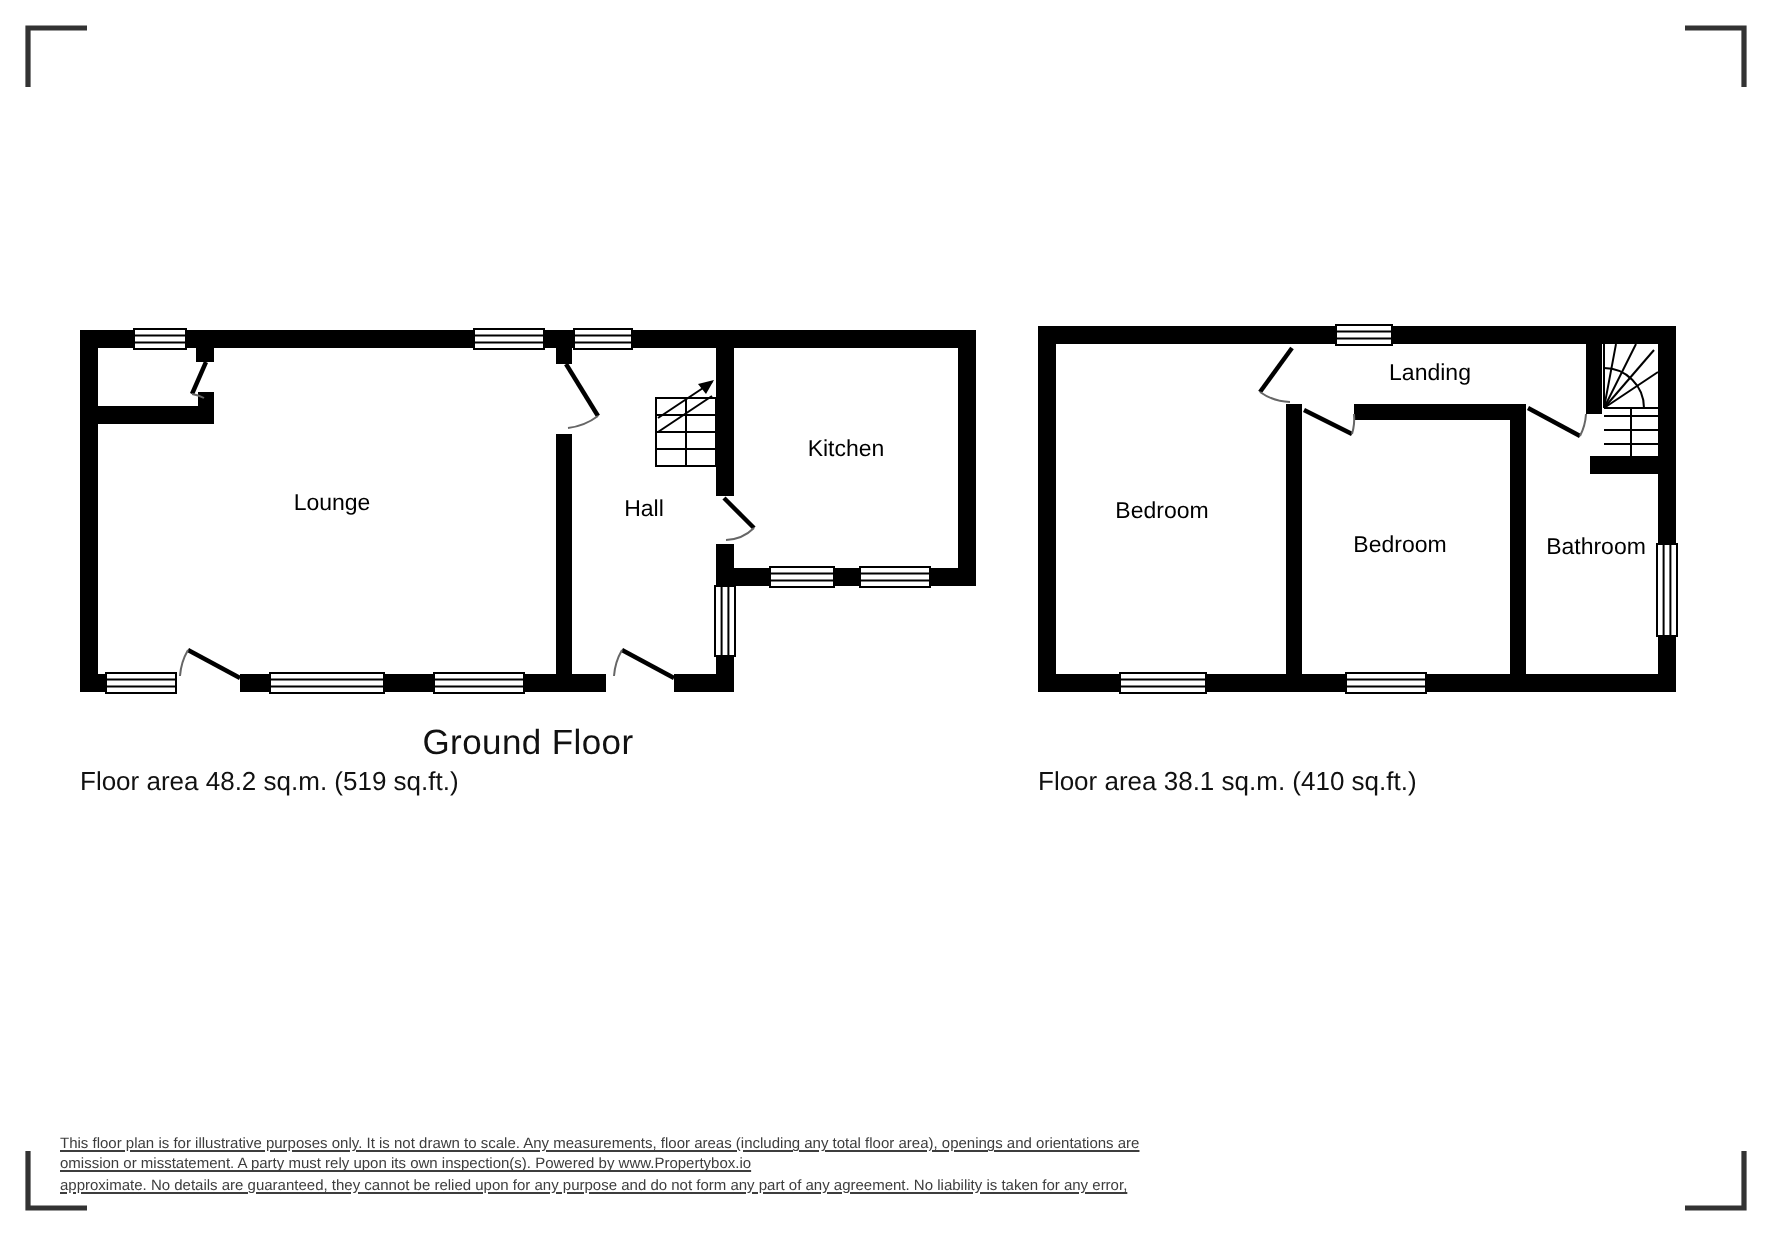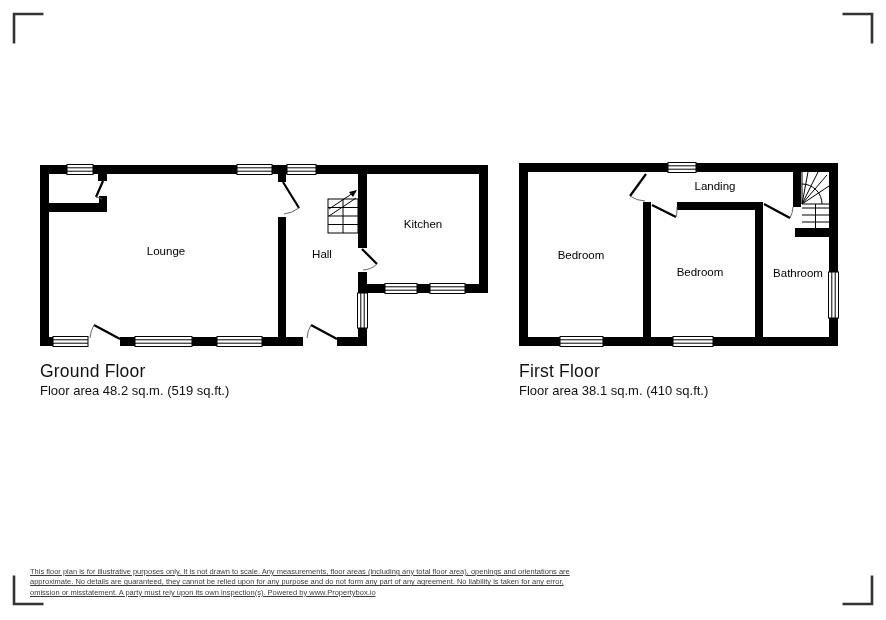--- a/index.html
+++ b/index.html
@@ -2,21 +2,21 @@
 <html><head>
 <meta charset="utf-8">
 <style>
   html,body{margin:0;padding:0;background:#fff;}
   #canvas{
     position:relative;width:886px;height:620px;background:#ffffff;overflow:hidden;
     font-family:"Liberation Sans",sans-serif;color:#000;
   }
   #plan-svg{position:absolute;left:0;top:0;}
   .floor-title{
-    position:absolute;text-align:left;font-size:17.5px;letter-spacing:.2px;color:#111;
+    position:absolute;text-align:center;font-size:17.5px;letter-spacing:.2px;color:#111;
   }
   .floor-area{
     position:absolute;text-align:left;font-size:13px;color:#111;
   }
   .total-area{
     position:absolute;left:30px;top:541px;font-size:13.5px;color:#111;white-space:nowrap;
   }
   .disclaimer{
     position:absolute;left:30px;top:567px;font-size:7.5px;line-height:10.4px;
     color:#3d3d3d;white-space:nowrap;text-decoration:underline;
@@ -214,23 +214,22 @@
       <text x="581" y="259">Bedroom</text>
       <text x="700" y="276">Bedroom</text>
       <text x="798" y="277">Bathroom</text>
       <text x="715" y="190">Landing</text>
     </g>
   </svg>
 
   <div class="floor-title gf-title">Ground Floor</div>
   <div class="floor-area gf-area">Floor area 48.2 sq.m. (519 sq.ft.)</div>
 
-  <div class="floor-title ff-title">First Floor</div>
   <div class="floor-area ff-area">Floor area 38.1 sq.m. (410 sq.ft.)</div>
 
 
   <div class="disclaimer">
     <div>This floor plan is for illustrative purposes only. It is not drawn to scale. Any measurements, floor areas (including any total floor area), openings and orientations are</div>
+    <div>omission or misstatement. A party must rely upon its own inspection(s). Powered by www.Propertybox.io</div>
     <div>approximate. No details are guaranteed, they cannot be relied upon for any purpose and do not form any part of any agreement. No liability is taken for any error,</div>
-    <div>omission or misstatement. A party must rely upon its own inspection(s). Powered by www.Propertybox.io</div>
   </div>
 
 </div>
 
 </body></html>

